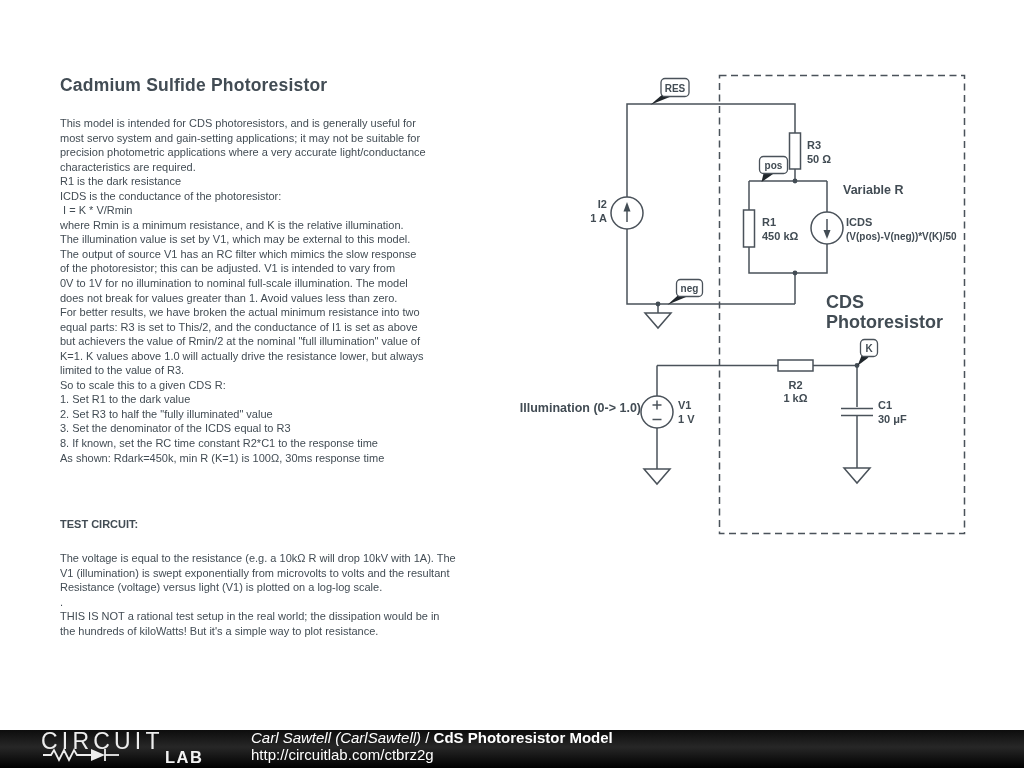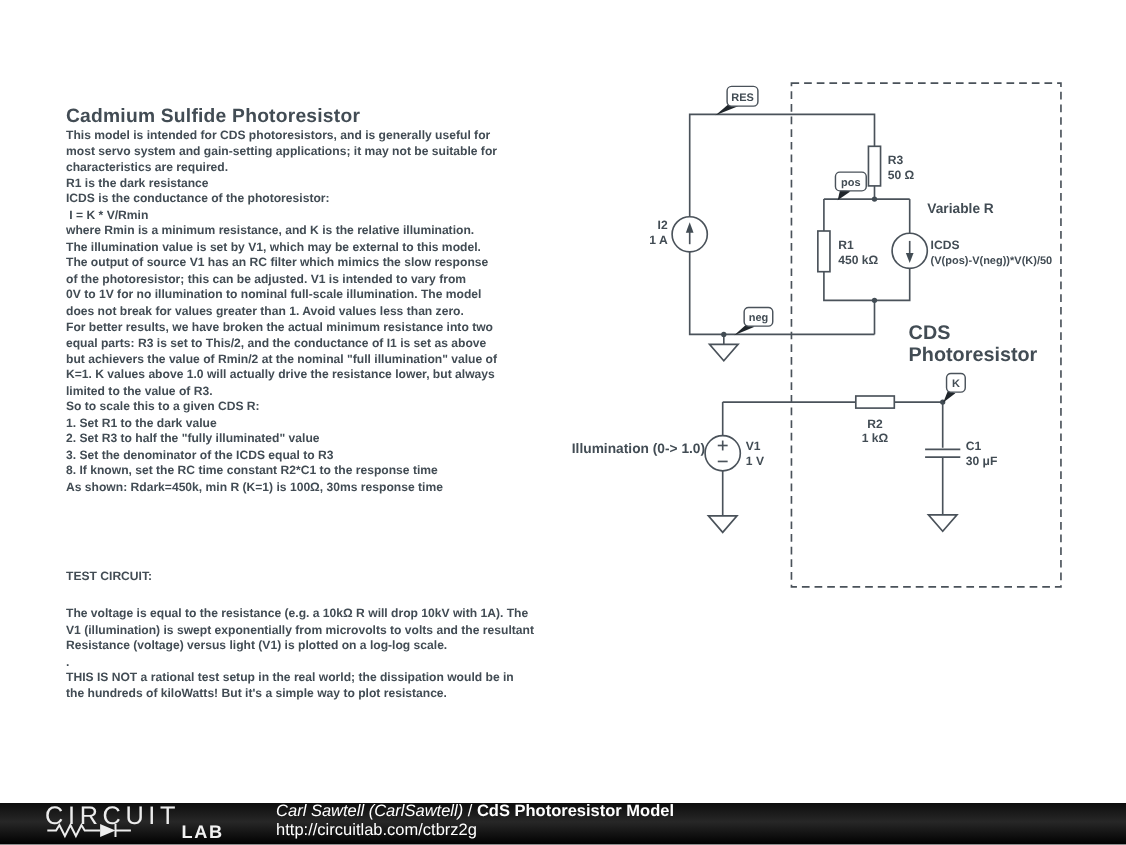--- a/index.html
+++ b/index.html
@@ -1,22 +1,22 @@
 <!DOCTYPE html>
 <html><head>
 <meta charset="utf-8">
 <style>
   html,body { margin:0; padding:0; background:#fff; }
   .page {
     position:relative; width:1024px; height:768px; background:#ffffff;
     font-family:"Liberation Sans", sans-serif; color:#424c54; overflow:hidden;
   }
   .abs { position:absolute; }
-  .doc-title { left:60px; top:75px; font-size:17.5px; font-weight:bold; letter-spacing:.2px;margin-top:20px; }
-  .text-block div { font-size:11px; font-weight:bold; line-height:14.55px; white-space:pre; }
+  .doc-title { left:60px; top:75px; font-size:17.5px; font-weight:bold; letter-spacing:.2px; }
+  .text-block div { font-size:11px; font-weight:normal; line-height:14.55px; white-space:pre; }
   .intro { left:60px; top:116px; }
   .test-heading { left:60px; top:518px; font-size:11px; font-weight:bold; }
   .test { left:60px; top:551px; }
 
   .schematic-svg { left:0; top:0; }
   .schematic-svg text { font-family:"Liberation Sans", sans-serif; font-weight:bold; fill:#424c54; font-size:11px; }
   .schematic-svg text.s10 { font-size:10px; }
   .schematic-svg text.flagtxt { font-size:10px; text-anchor:middle; }
   .schematic-svg text.s12 { font-size:12.5px; }
   .schematic-svg text.s18 { font-size:18px; }
@@ -45,20 +45,21 @@
 </head>
 <body>
 
 <div class="page">
 
   <div class="abs doc-title">Cadmium Sulfide Photoresistor</div>
 
   <div class="abs text-block intro">
       <div>This model is intended for CDS photoresistors, and is generally useful for</div>
       <div>most servo system and gain-setting applications; it may not be suitable for</div>
+      <div>precision photometric applications where a very accurate light/conductance</div>
       <div>characteristics are required.</div>
       <div>R1 is the dark resistance</div>
       <div>ICDS is the conductance of the photoresistor:</div>
       <div> I = K * V/Rmin</div>
       <div>where Rmin is a minimum resistance, and K is the relative illumination.</div>
       <div>The illumination value is set by V1, which may be external to this model.</div>
       <div>The output of source V1 has an RC filter which mimics the slow response</div>
       <div>of the photoresistor; this can be adjusted. V1 is intended to vary from</div>
       <div>0V to 1V for no illumination to nominal full-scale illumination. The model</div>
       <div>does not break for values greater than 1. Avoid values less than zero.</div>

